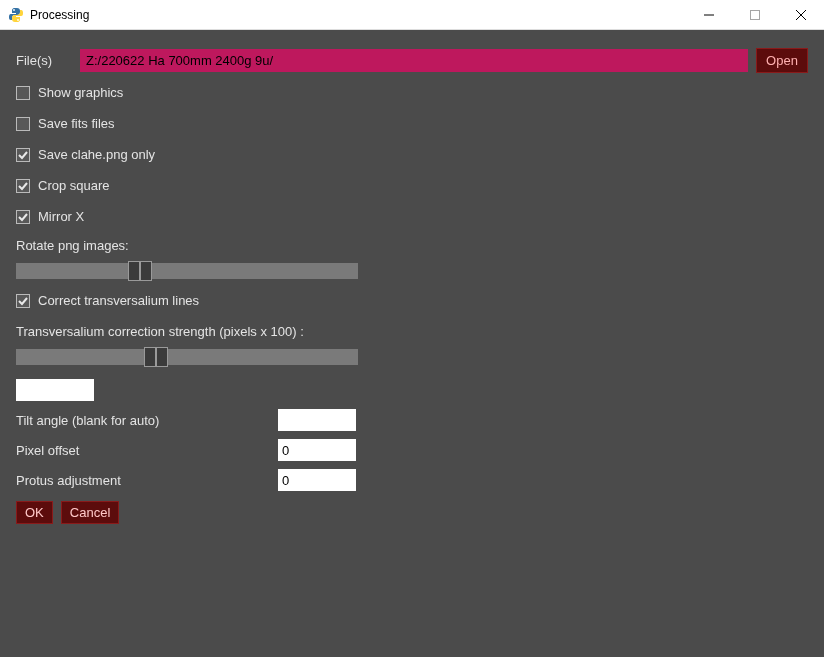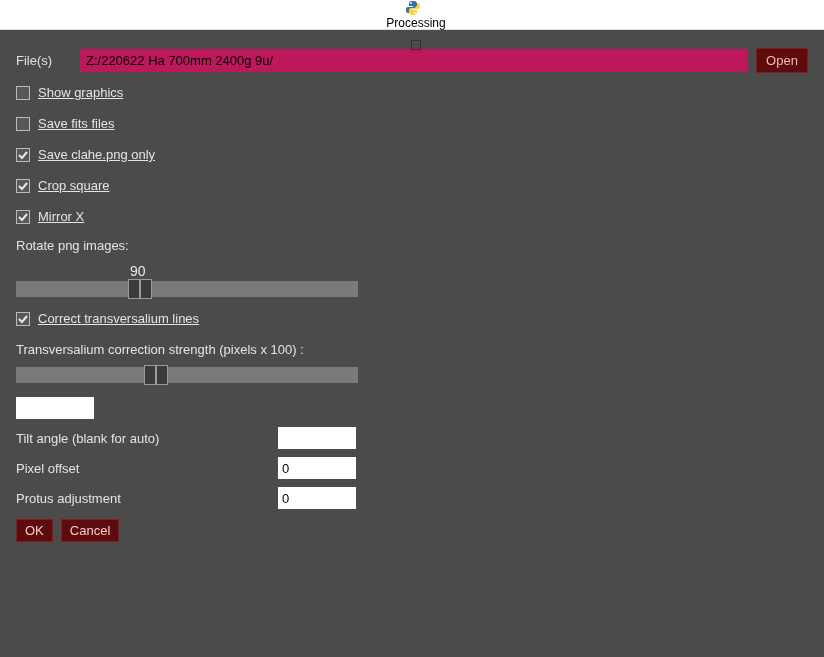--- a/index.html
+++ b/index.html
@@ -18,21 +18,20 @@
   display: flex;
   flex-direction: column;
 }
 .titlebar {
   height: 30px;
   background: #fff;
   display: flex;
   align-items: center;
   padding-left: 8px;
   border-bottom: 1px solid #ddd;
-  flex-direction: column;
 }
 .title-icon {
   width: 16px; height: 16px;
   margin-right: 6px;
 }
 .title-text {
   font-size: 12px;
   color: #000;
   flex: 0 0 auto;
 }
@@ -78,21 +77,21 @@
 }
 .checkbox {
   width: 14px; height: 14px;
   border: 1px solid #bababa;
   background: #585858;
   margin-right: 8px;
   display: flex; align-items: center; justify-content: center;
 }
 .checkbox svg { display: none; }
 .checkbox.checked svg { display: block; }
-.cb-label { color: #e4e4e4; text-decoration: underline; }
+.cb-label { color: #e4e4e4; }
 .section-label { color: #e4e4e4; margin-bottom: 10px; margin-top: 2px; }
 .slider-wrap { margin-bottom: 14px; }
 .slider-value {
   color: #e8e8e8;
   font-size: 14px;
   position: relative;
   height: 18px;
 }
 .slider-track {
   width: 342px;
@@ -213,23 +212,20 @@
       <div class="checkbox checked">
         <svg width="12" height="12" viewBox="0 0 12 12">
             <path d="M2 6 L5 9 L10 3" stroke="#e8e8e8" stroke-width="2" fill="none"></path>
           </svg>
       </div>
       <div class="cb-label">Mirror X</div>
     </div>
 
     <div class="section-label">Rotate png images:</div>
     <div class="slider-wrap">
-      <div class="slider-value">
-        <span style="position:absolute; left:114px;">90</span>
-      </div>
       <div class="slider-track">
         <div class="slider-thumb" style="left:112px;">
           <div class="slider-thumb-half"></div>
             <div class="slider-thumb-half"></div>
         </div>
       </div>
     </div>
 
     <div class="cb-row">
       <div class="checkbox checked">

